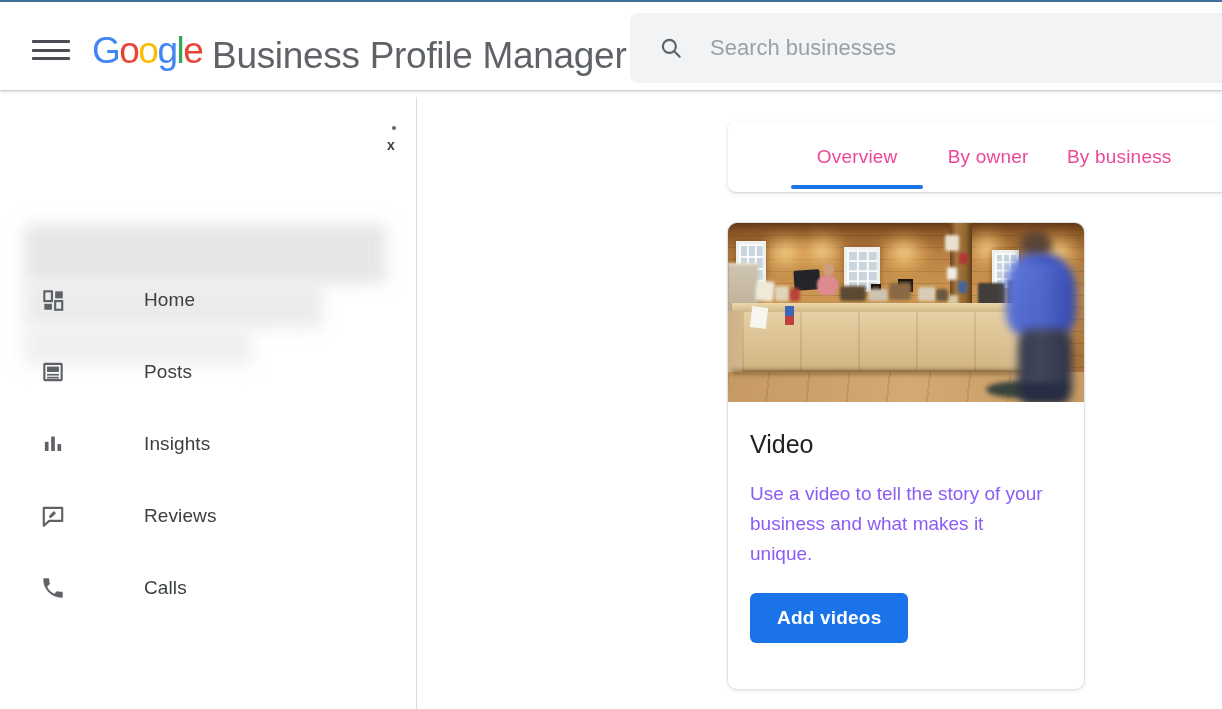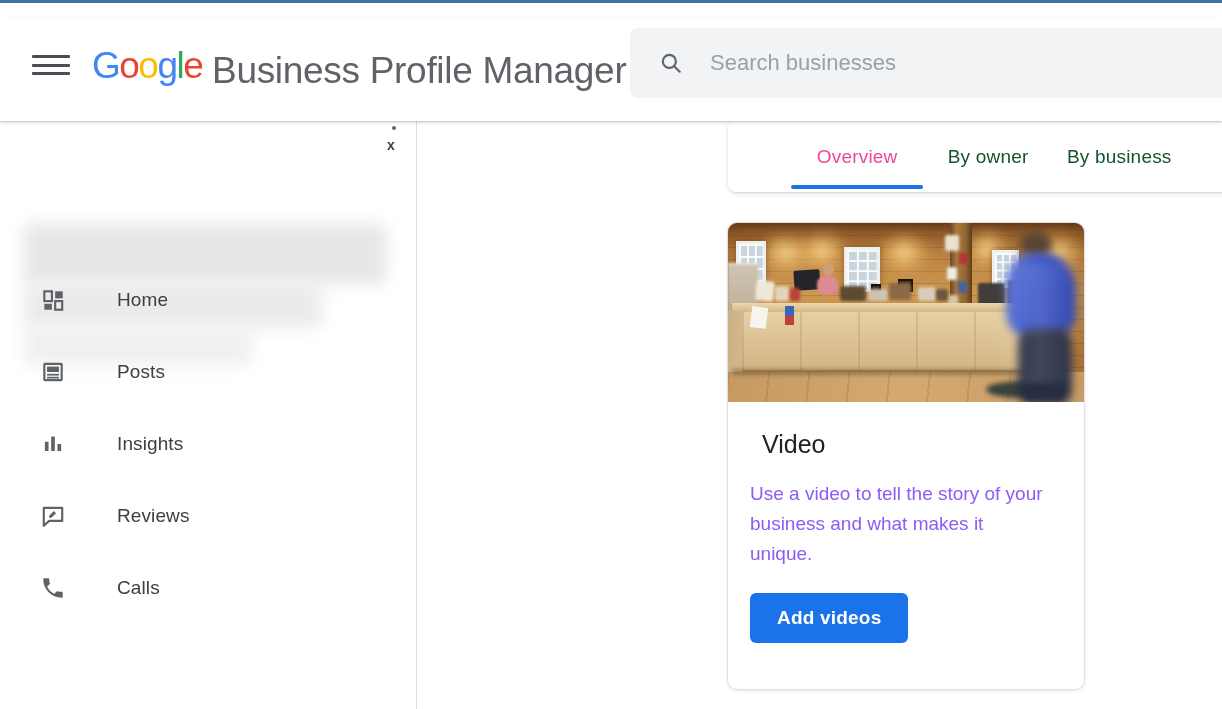--- a/index.html
+++ b/index.html
@@ -4,21 +4,21 @@
 <style>
   * { margin:0; padding:0; box-sizing:border-box; }
   html,body { width:1222px; height:709px; }
   body { font-family:"Liberation Sans", sans-serif; background:#fff; }
   .screen { position:relative; width:1222px; height:709px; overflow:hidden; background:#fff; }
 
   
   .top-strip { position:absolute; left:0; top:0; width:100%; height:3px; background:#41719c; }
 
   
-  .header { position:absolute; left:0; top:17px; width:100%; height:104px; background:#fff;
+  .header { position:absolute; left:0; top:2px; width:100%; height:88px; background:#fff;
             box-shadow:0 1px 2px rgba(0,0,0,.18), 0 2px 4px rgba(0,0,0,.08); z-index:20; }
   .hamburger { position:absolute; left:32px; top:38px; width:38px; height:20px; cursor:pointer; }
   .hamburger span { display:block; height:3px; background:#4a4e52; margin-bottom:5.5px; border-radius:1px; }
   .logo { position:absolute; left:92px; top:28px; font-size:37px; font-weight:500; letter-spacing:-1.5px; white-space:nowrap; }
   .app-title { position:absolute; left:212px; top:33px; font-size:37px; font-weight:400; color:#5f6368; letter-spacing:-0.3px; white-space:nowrap; }
   .searchbar { position:absolute; left:630px; top:11px; width:640px; height:70px; background:#f1f3f4; border-radius:8px; display:flex; align-items:center; }
   .searchbar svg { margin-left:28px; flex:0 0 auto; }
   .searchbar input { flex:1; border:none; outline:none; background:transparent; font-family:"Liberation Sans",sans-serif;
                      font-size:22px; color:#3c4043; margin-left:26px; }
   .searchbar input::placeholder { color:#9aa0a6; }
@@ -27,37 +27,37 @@
   .sidebar { position:absolute; left:0; top:97px; width:417px; height:612px; background:#fff; border-right:1px solid #dadce0; }
   .blur-blob { position:absolute; filter:blur(8px); border-radius:6px; }
   .bb1 { left:24px; top:127px; width:362px; height:60px; background:#e6e6e6; }
   .bb2 { left:24px; top:185px; width:298px; height:46px; background:#ebebeb; }
   .bb3 { left:24px; top:229px; width:228px; height:40px; background:#f0f0f0; }
   .blur-dot { position:absolute; left:392px; top:126px; width:4px; height:4px; border-radius:50%; background:#666; }
   .close-x { position:absolute; left:387px; top:138px; font-size:14px; font-weight:700; color:#3c4043; cursor:pointer; line-height:1; }
   .nav { position:absolute; left:0; top:264px; width:416px; }
   .nav-item { height:72px; display:flex; align-items:center; padding-left:40px; cursor:pointer; }
   .nav-item .nicon { width:26px; height:26px; flex:0 0 auto; }
-  .nav-item .nlabel { margin-left:51px; font-size:19px; color:#3c4043; letter-spacing:.1px; }
+  .nav-item .nlabel { margin-left:78px; font-size:19px; color:#3c4043; letter-spacing:.1px; }
 
   
   .tabbar { position:absolute; left:728px; top:121px; width:520px; height:71px; background:#fff; border-radius:8px;
             box-shadow:0 1px 2px rgba(0,0,0,.12), 0 2px 6px rgba(0,0,0,.08); display:flex; z-index:5; }
   .tab { position:relative; display:flex; align-items:center; justify-content:center;
-         font-size:19px; font-weight:500; color:#14532d; letter-spacing:.2px; cursor:pointer; white-space:nowrap; }
+         font-size:19px; font-weight:500; color:#ec4899; letter-spacing:.2px; cursor:pointer; white-space:nowrap; }
   .tab-0 { width:146px; margin-left:63px; color:#ec4899; }
   .tab-1 { width:130px; margin-left:6px; }
   .tab-2 { width:200px; margin-left:20px; justify-content:flex-start; }
   .tab-underline { position:absolute; left:0; right:0; bottom:3px; height:4px; background:#1a73e8; border-radius:3px; }
 
   
   .card { position:absolute; left:727px; top:222px; width:358px; height:468px; background:#fff;
           border:1px solid #e0e2e6; border-radius:10px; box-shadow:0 1px 3px rgba(60,64,67,.12); }
   .card-body { padding:20px 22px 0 22px; }
-  .card-title { font-size:25px; color:#202124; font-weight:400; margin-top:8px;margin-left:12px; }
+  .card-title { font-size:25px; color:#202124; font-weight:400; margin-top:8px; }
   .card-desc { margin-top:20px; width:300px; font-size:19px; line-height:30px; color:#8b5cf6; }
   .card-btn { margin-top:24px; display:inline-block; background:#1a73e8; color:#fff; border:none; border-radius:6px;
               font-family:"Liberation Sans",sans-serif; font-size:19px; font-weight:700; letter-spacing:.2px;
               padding:14px 27px; cursor:pointer; }
 
   
   .photo { position:relative; width:356px; height:179px; overflow:hidden; border-radius:9px 9px 0 0;
            background:linear-gradient(180deg,#6e401f 0%,#95602c 5%,#bb8343 16%,#cc9751 40%,#c28a47 62%,#b97f41 75%);
            box-shadow:inset 0 0 46px rgba(60,25,5,.28); }
   .photo * { position:absolute; }

